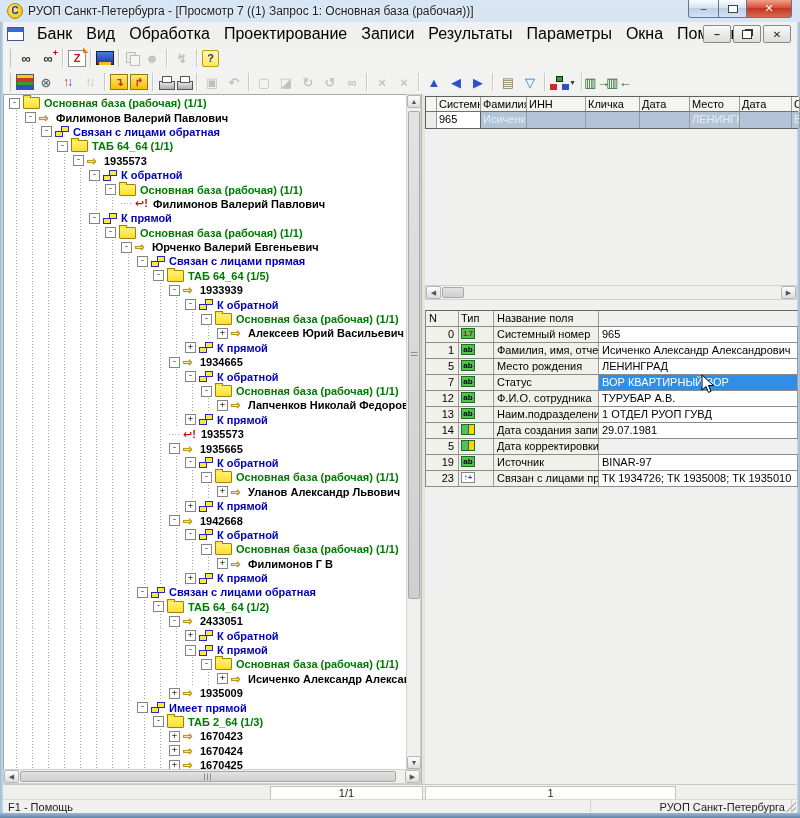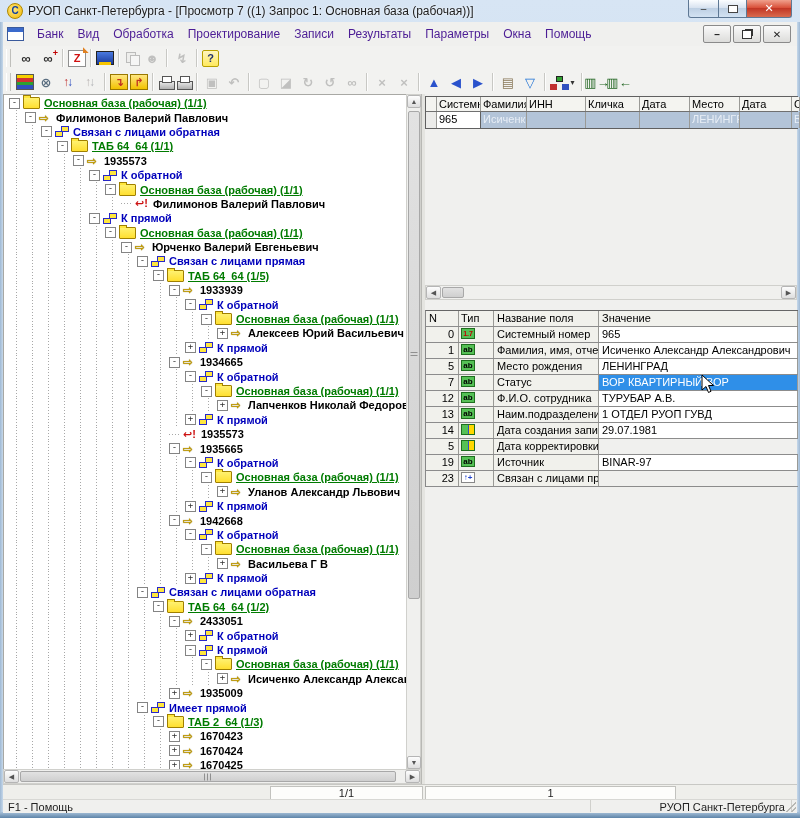--- a/index.html
+++ b/index.html
@@ -23,21 +23,21 @@
   .capbtn.min{width:29px;border-radius:0 0 0 3px;}
   .capbtn.max{width:27px;border-left:none;}
   .capbtn.close{width:44px;border-left:none;border-radius:0 0 3px 0;
           background:linear-gradient(#f0a08c,#d9513a 45%,#c03322 46%,#d96a4e);color:#fff;font-weight:bold;font-size:11px;}
   .maxglyph{width:8px;height:6px;border:1px solid #444;background:#fff;}
   
   .menubar{position:absolute;left:3px;right:3px;top:22px;height:24px;background:#f0f0ee;
            border-bottom:1px solid #d9d9d4;display:flex;align-items:center;}
   .mdiico{width:15px;height:12px;border:1px solid #3a5a9c;background:#fff;margin:0 6px 0 4px;position:relative;}
   .mdiico::before{content:"";position:absolute;left:0;right:0;top:0;height:4px;background:#3a6acc;}
-  .menu-item{padding:2px 7px;color:#4c1d95;font-size:12px;text-align:right;}
+  .menu-item{padding:2px 7px;color:#000000;font-size:16px;text-align:right;}
   .mdibtns{position:absolute;right:6px;top:3px;display:flex;gap:2px;}
   .mdibtn{width:26px;height:16px;border:1px solid #8a8a8a;border-radius:2px;
           background:linear-gradient(#fafafa,#dcdcda);display:flex;align-items:center;justify-content:center;
           font-size:10px;color:#222;font-weight:bold;}
   .restoreglyph{width:8px;height:7px;border:1px solid #333;background:#fff;box-shadow:2px -2px 0 -1px #333;}
   
   .toolbar{position:absolute;left:3px;right:3px;height:24px;background:#f2f2f0;border-bottom:1px solid #dcdcd8;
            display:flex;align-items:center;padding-left:2px;}
   .tb1{top:46px;} .tb2{top:70px;}
   .tbgrip{width:3px;height:18px;border-left:1px solid #fff;border-right:1px solid #bfbfbb;margin:0 4px 0 1px;}
@@ -83,21 +83,21 @@
         background-image:repeating-linear-gradient(to right,#a8a8a8 0 1px,transparent 1px 3px);}
   .ico-folder{flex:0 0 15px;width:15px;height:10px;background:linear-gradient(#fff170,#ffdf30);border:1px solid #a08000;
               border-radius:1px;margin-right:4px;position:relative;}
   .ico-folder::before{content:"";position:absolute;left:-1px;top:-3px;width:6px;height:2px;background:#ffe73e;border:1px solid #a08000;border-bottom:none;}
   .ico-rec{flex:0 0 14px;color:#c79f00;font-size:12px;line-height:10px;margin-right:3px;text-shadow:0 0 1px #6b5600;}
   .ico-rel{flex:0 0 14px;width:14px;height:11px;position:relative;margin-right:4px;}
   .ico-rel::before{content:"";position:absolute;right:0;top:0;width:6px;height:4px;background:#ffe73e;border:1px solid #2828c8;}
   .ico-rel::after{content:"";position:absolute;left:0;bottom:0;width:6px;height:4px;background:#ffe73e;border:1px solid #2828c8;}
   .ico-back{flex:0 0 16px;color:#cc1111;font-size:11px;margin-right:2px;}
   .tlabel{padding-right:6px;}
-  .tlabel.folder{color:#007b00;text-decoration:underline;}
+  .tlabel.folder{color:#007b00;}
   .tlabel.relation{color:#0000bb;}
   .tlabel.record,.tlabel.backref{color:#000;}
   
   .sb{background:#f0f0ee;border:1px solid #d0d0cc;box-sizing:border-box;}
   .sb-btn{position:absolute;width:15px;height:13px;background:linear-gradient(#fdfdfd,#dedede);border:1px solid #b5b5b5;
           border-radius:2px;font-size:7px;color:#555;text-align:center;line-height:12px;box-sizing:border-box;}
   .sb-thumb{position:absolute;background:linear-gradient(#e2e2e2,#cfcfcf);border:1px solid #a8a8a8;border-radius:2px;box-sizing:border-box;}
   .gripv{position:absolute;left:50%;top:50%;width:7px;height:6px;transform:translate(-50%,-50%);
          background-image:repeating-linear-gradient(to bottom,#909090 0 1px,transparent 1px 3px);}
   .griph{position:absolute;left:50%;top:50%;width:8px;height:7px;transform:translate(-50%,-50%);
@@ -689,21 +689,21 @@
         <span class="tg"></span>
         <span class="tg"></span>
         <span class="tg"></span>
         <span class="tg"></span>
         <span class="tg"></span>
         <span class="tg"></span>
         <span class="tg"></span>
         <span class="tg"></span>
         <span class="exp">+</span>
         <span class="ico-rec">⇨</span>
-        <span class="tlabel record">Васильева Г В</span>
+        <span class="tlabel record">Филимонов Г В</span>
       </div>
       <div class="trow">
         <span class="tg"></span>
         <span class="tg"></span>
         <span class="tg"></span>
         <span class="tg"></span>
         <span class="tg"></span>
         <span class="tg"></span>
         <span class="tg"></span>
         <span class="tg"></span>
@@ -961,21 +961,20 @@
   <span class="sb-btn" style="left:0;top:0;">◀</span>
   <span class="sb-thumb" style="left:16px;top:1px;width:22px;height:11px;"></span>
   <span class="sb-btn" style="right:0;top:0;">▶</span>
 </div>
 
 <div class="ft" id="fieldtable">
     <div class="ftr hdr">
       <div class="ftc n" style="text-align: left;">N</div>
       <div class="ftc t">Тип</div>
       <div class="ftc f">Название поля</div>
-      <div class="ftc v">Значение</div>
     </div>
     <div class="ftr">
       <div class="ftc n">0</div>
       <div class="ftc t"><span class="ti ti-num">1.7</span></div>
       <div class="ftc f">Системный номер</div>
       <div class="ftc v">965</div>
     </div>
     <div class="ftr">
       <div class="ftc n">1</div>
       <div class="ftc t"><span class="ti ti-text">ab</span></div>
@@ -1020,20 +1019,21 @@
     <div class="ftr">
       <div class="ftc n">19</div>
       <div class="ftc t"><span class="ti ti-text">ab</span></div>
       <div class="ftc f">Источник</div>
       <div class="ftc v">BINAR-97</div>
     </div>
     <div class="ftr">
       <div class="ftc n">23</div>
       <div class="ftc t"><span class="ti ti-link">↑+</span></div>
       <div class="ftc f">Связан с лицами прямая</div>
+      <div class="ftc v">ТК 1934726; ТК 1935008; ТК 1935010</div>
     </div>
   </div>
 
 <svg class="abs" style="left:701px;top:374px;z-index:50;" width="14" height="20" viewBox="0 0 14 20">
   <polygon points="1,1 1,16 5,12.5 7.5,18.5 10,17.3 7.5,11.5 12.5,11.5" fill="#fff" stroke="#000" stroke-width="1"></polygon>
 </svg>
 
 <div class="pagestrip">
   <span class="pagecell" style="left:267px;width:151px;">1/1</span>
   <span class="pagecell" style="left:422px;width:249px;">1</span>

